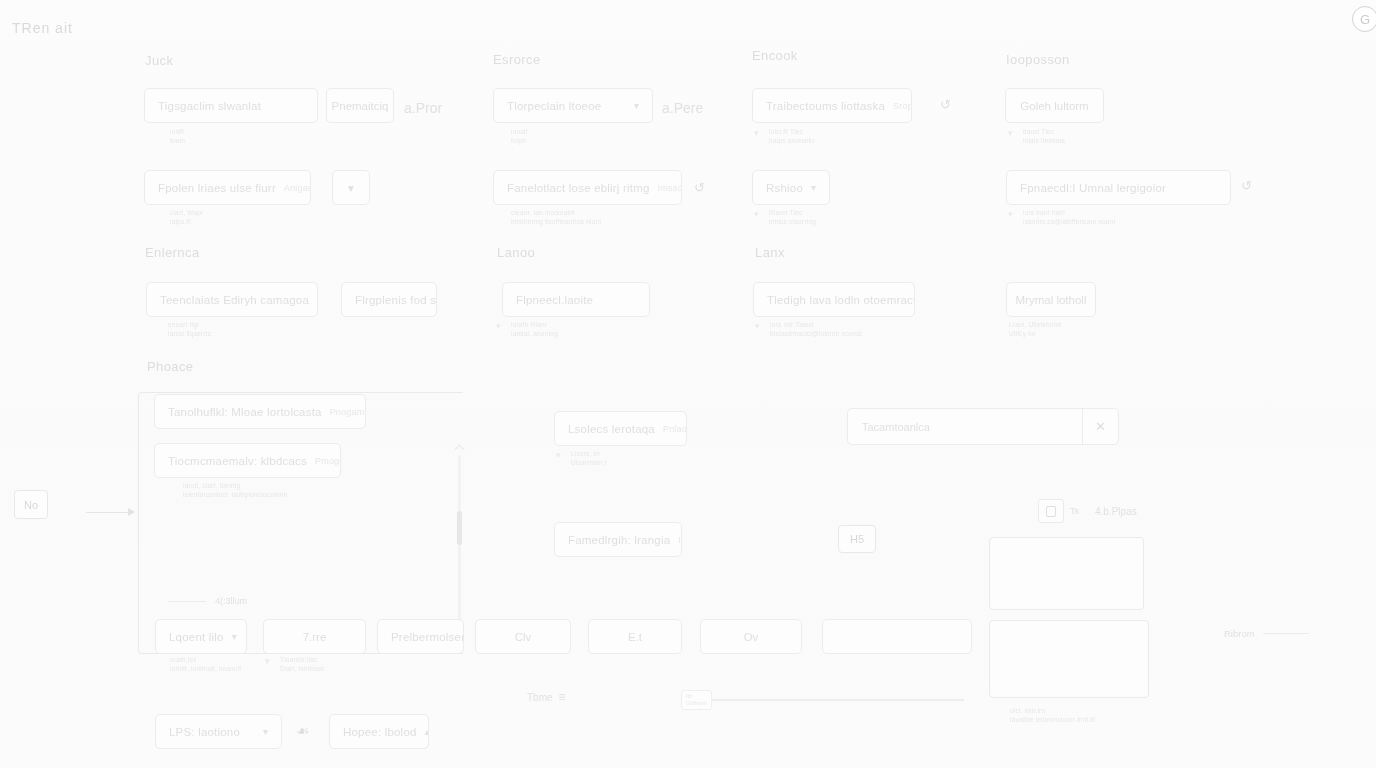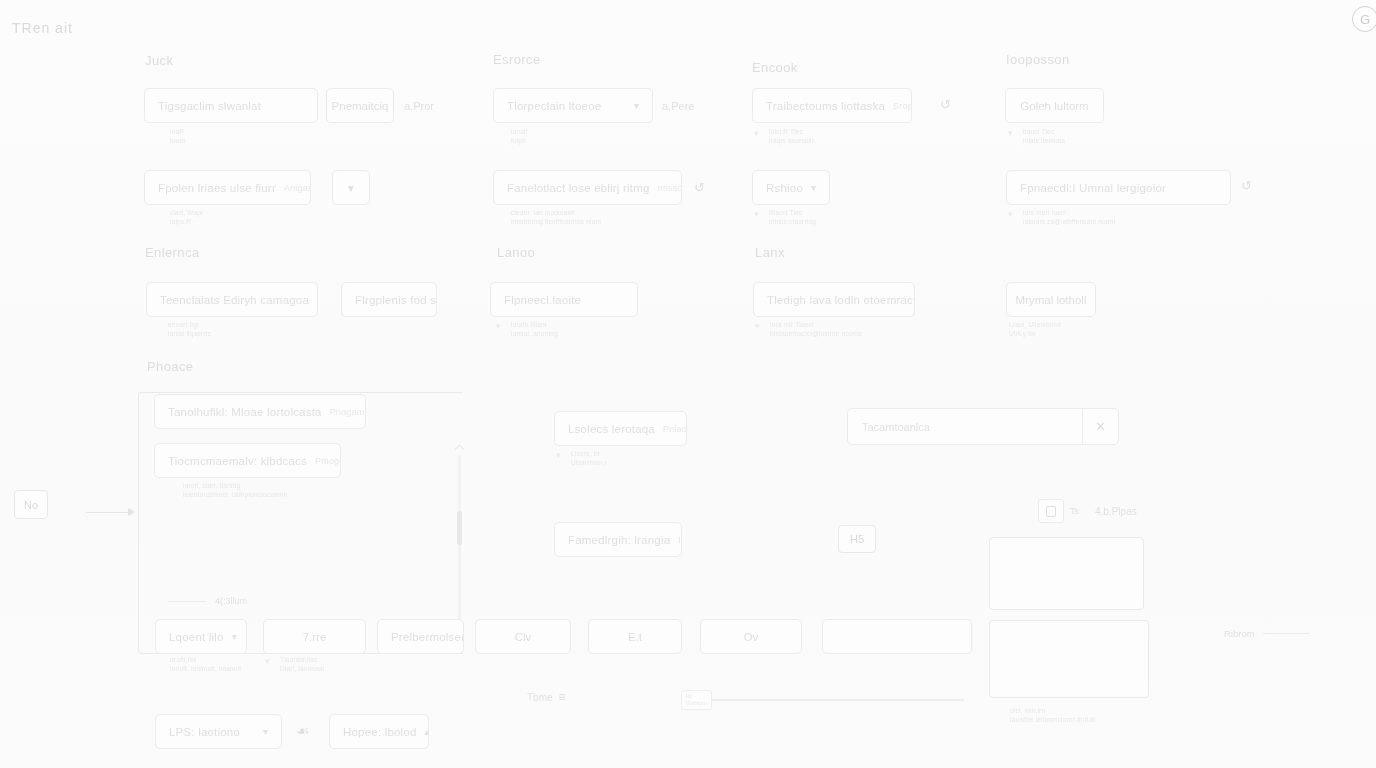--- a/index.html
+++ b/index.html
@@ -83,21 +83,21 @@
     border-radius: 5px;
     background: #fdfdfd;
     height: 35px;
     font-size: 11.5px;
     color: #dedfe0;
     white-space: nowrap;
     padding: 0 10px;
   }
 
   .plain-text {
-    font-size: 11px;
+    font-size: 14px;
     color: #e0e1e2;
     white-space: nowrap;
   }
 
   
   .helper {
     display: flex; align-items: flex-start; gap: 7px;
   }
   .helper .h-ico {
     width: 8px; height: 10px;
@@ -236,21 +236,21 @@
 
 <div id="root">
 
   <div class="abs app-title">TRen ait</div>
   <div class="abs avatar">
     <span>G</span>
   </div>
 
   <div class="abs section-label" style="left:145px;top:53px">Juck</div>
   <div class="abs section-label" style="left:493px;top:52px">Esrorce</div>
-  <div class="abs section-label" style="left:752px;top:60px">Encook</div>
+  <div class="abs section-label" style="left:752px;top:48px">Encook</div>
   <div class="abs section-label" style="left:1006px;top:52px">Iooposson</div>
 
   <div class="abs field" style="left:144px;top:88px;width:174px">
     <span class="f-label">Tigsgaclim slwanlat</span>
   </div>
   <div class="abs helper" style="left:170px;top:128px">
     <div class="h-lines">
       <div class="h-line">inaR</div>
       <div class="h-line">toain</div>
     </div>
@@ -356,21 +356,21 @@
     <div class="h-lines">
       <div class="h-line">enoart lIgr</div>
       <div class="h-line">lanial ilqaerrts</div>
     </div>
   </div>
   <div class="abs field" style="left:341px;top:282px;width:96px">
     <span class="f-label">Flrgplenis fod sAa</span>
 
   </div>
 
-  <div class="abs field" style="left:490px;top:282px;width:148px">
+  <div class="abs field" style="left:502px;top:282px;width:148px">
     <span class="f-label">Flpneecl.laoite</span>
   </div>
   <div class="abs helper" style="left:496px;top:321px">
     <span class="h-ico">▾</span>
     <div class="h-lines">
       <div class="h-line">loraflr Rlanr</div>
       <div class="h-line">lamial, anomirg</div>
     </div>
   </div>
 

